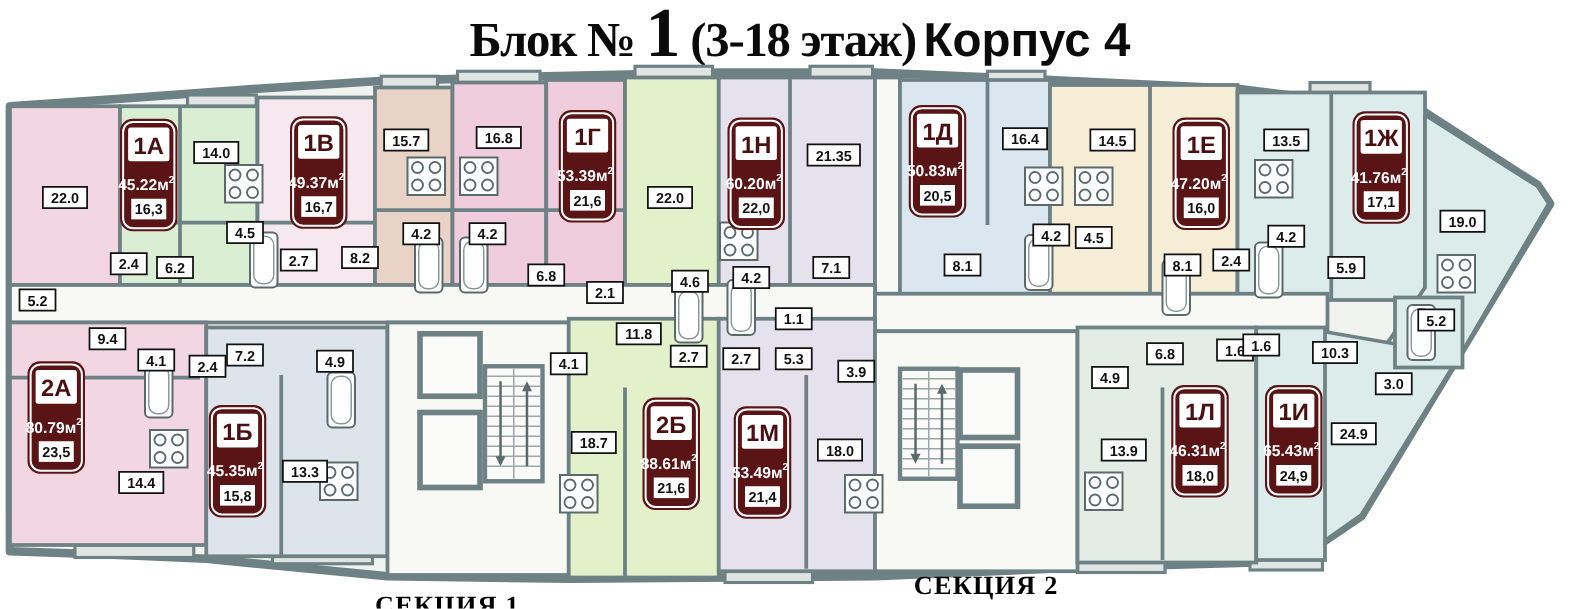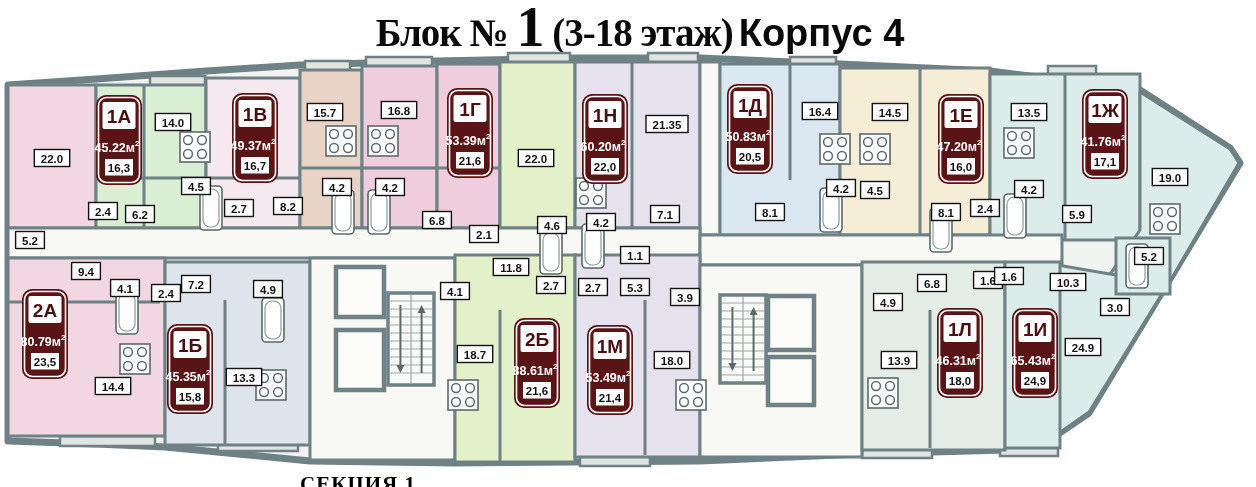--- a/index.html
+++ b/index.html
@@ -582,14 +582,15 @@
         <rect x="1014.5" y="310.5" width="41" height="85" rx="8" fill="none" stroke="#ffffff" stroke-width="1.6"></rect>
         <rect x="1018.5" y="315" width="33" height="27" rx="2" fill="#ffffff"></rect>
         <text x="1035" y="336" text-anchor="middle" font-size="19" font-weight="bold" fill="#4a0f10" font-family="&quot;Liberation Sans&quot;,sans-serif">1И</text>
         <text x="1033" y="365" text-anchor="middle" font-size="12.5" font-weight="bold" fill="#ffffff" font-family="&quot;Liberation Sans&quot;,sans-serif"><tspan>65.43м</tspan><tspan font-size="8" dy="-6">2</tspan></text>
         <rect x="1021" y="372" width="28" height="16.5" fill="#ffffff"></rect>
         <text x="1035" y="384.5" text-anchor="middle" font-size="11.5" font-weight="bold" fill="#111111" font-family="&quot;Liberation Sans&quot;,sans-serif">24,9</text>
       </g>
     </svg>
 
   <div class="sec-label" id="sec1" style="left: 300px; top: 472px;">СЕКЦИЯ 1</div>
+  <div class="sec-label" id="sec2" style="left: 731px; top: 456px;">СЕКЦИЯ 2</div>
 
 </div>
 
 </body></html>

